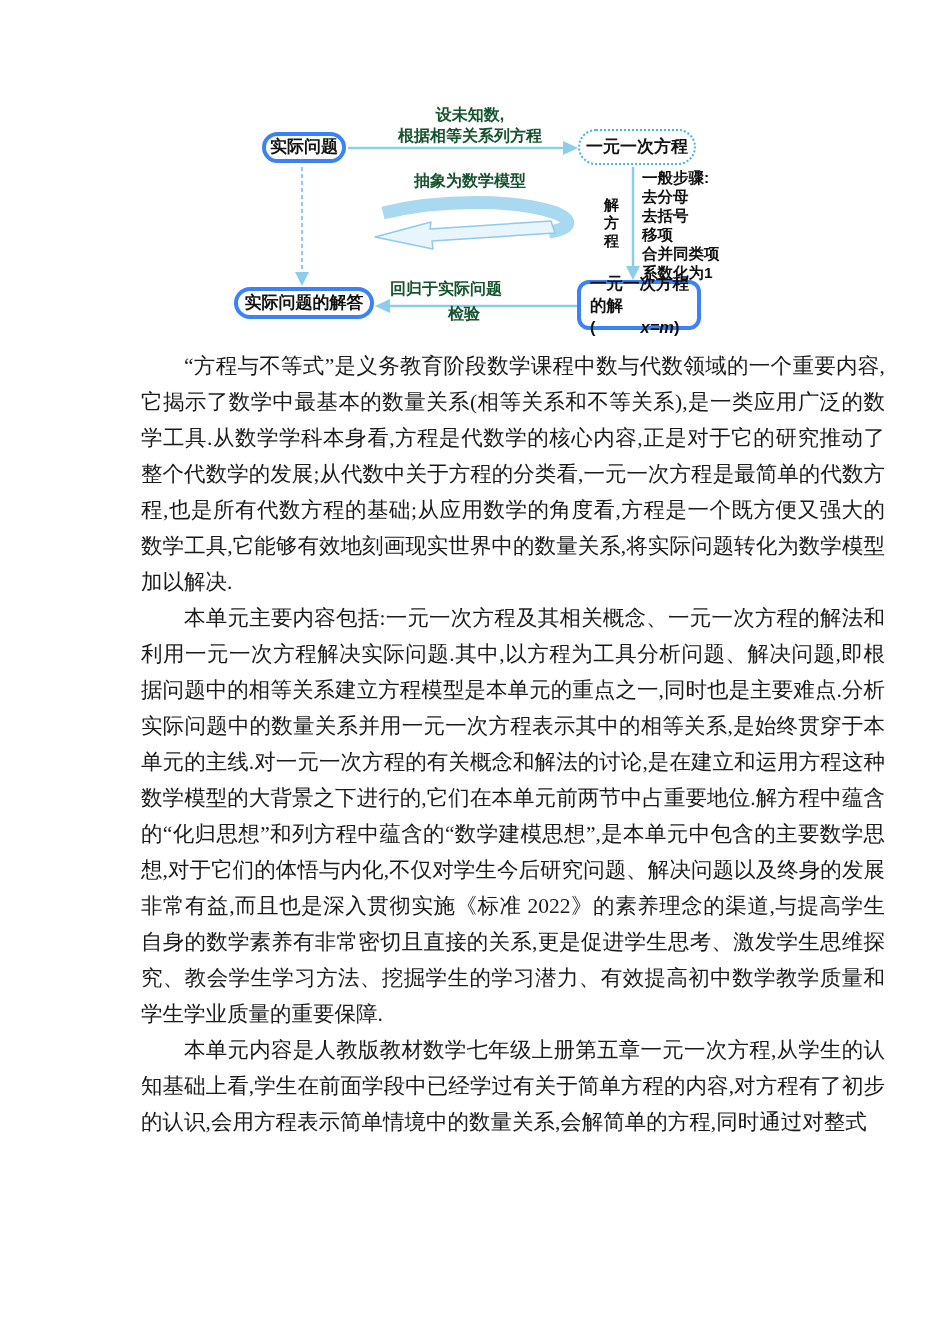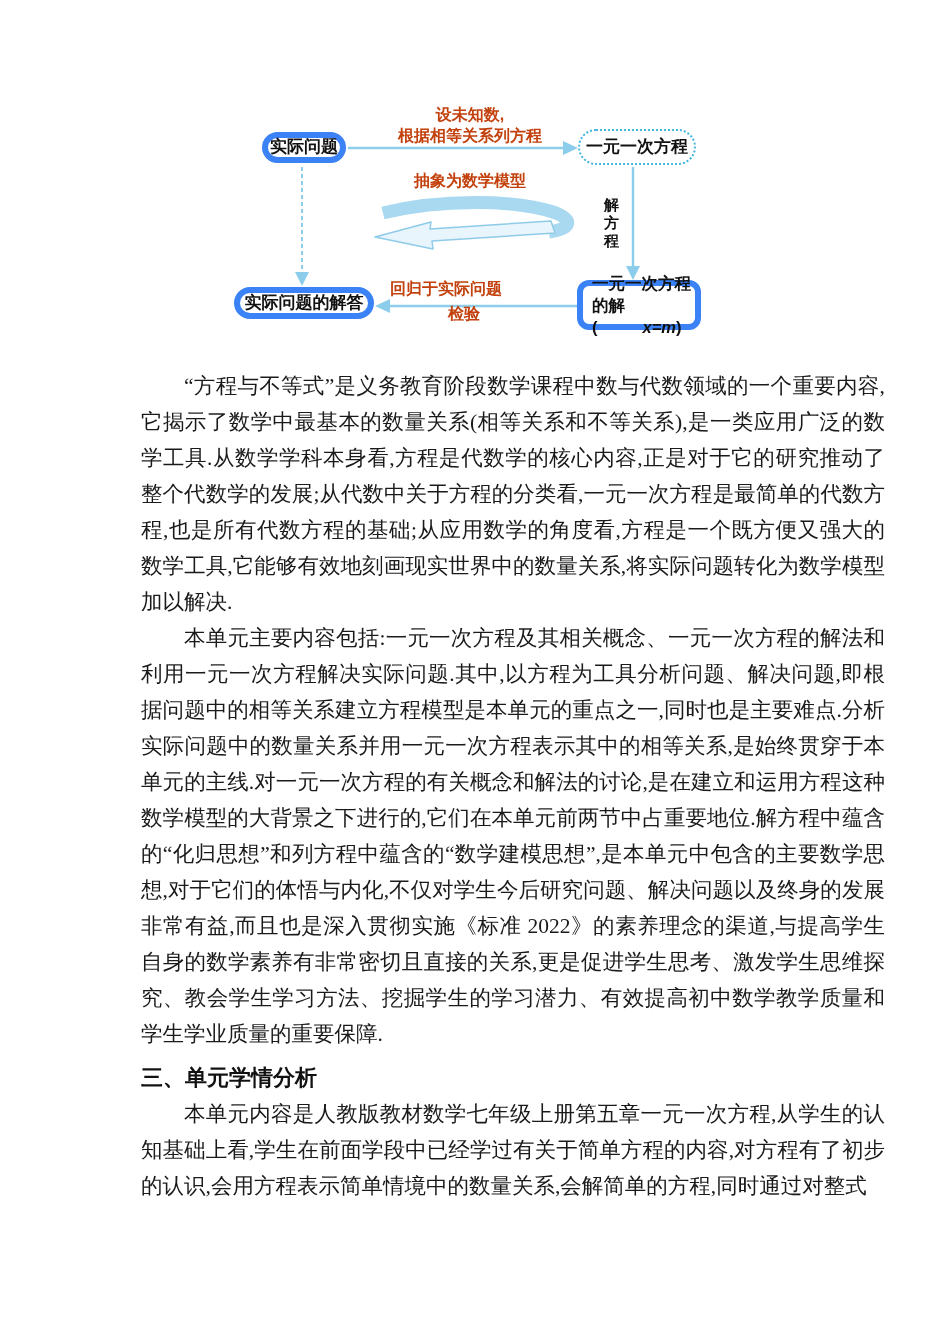--- a/index.html
+++ b/index.html
@@ -10,47 +10,47 @@
     overflow:hidden;
     font-family:"Liberation Sans",sans-serif;
     color:#161616;
   }
   
   #flowchart{position:absolute;left:0;top:0;width:950px;height:345px;}
   #connector-svg{position:absolute;left:0;top:0;width:950px;height:345px;}
   .fc-box{
     position:absolute;
     display:flex;align-items:center;justify-content:center;
-    border:6px solid #3b82f6;border-radius:16px;
+    border:4px solid #3b82f6;border-radius:16px;
     font-weight:bold;font-size:17px;color:#111;
     background:#ffffff;box-sizing:border-box;
     line-height:1.1;
   }
   .fc-box.dotted{border:2px dotted #45b7dd;border-radius:18px;}
   .fc-box.two-line{
     flex-direction:column;align-items:flex-start;justify-content:center;
     padding-left:9px;font-size:16.5px;line-height:22px;border-radius:12px;
   }
   .fc-label{
-    position:absolute;font-weight:bold;font-size:16px;color:#c2410c;
+    position:absolute;font-weight:bold;font-size:16px;color:#14532d;
     text-align:center;line-height:1.15;white-space:nowrap;
   }
   .fc-vertical{
     position:absolute;font-weight:bold;font-size:15px;color:#111;
     width:19px;line-height:18px;word-break:break-all;text-align:center;
     white-space:normal;
   }
   .fc-steps{
     position:absolute;font-weight:bold;font-size:15.5px;color:#111;
     line-height:19px;text-align:left;
   }
   .math-var{font-family:Liberation Sans, sans-serif;font-style:italic;font-weight:bold;margin-left:45px;}
   
   #body-text{
-    position:absolute;left:141px;top:368px;width:744px;
+    position:absolute;left:141px;top:348px;width:744px;
     font-family:"Liberation Serif","DejaVu Serif",serif;
     font-size:21.5px;line-height:36px;color:#1a1a1a;
     text-align:justify;
   }
   #body-text p{margin:0;text-indent:2em;}
   #body-text h3{
     margin:8px 0 0 0;
     font-family:"Liberation Sans","DejaVu Sans",sans-serif;
     font-size:22px;font-weight:bold;color:#111;
     line-height:36px;text-indent:0;
@@ -91,25 +91,32 @@
       <span>一元一次方程</span>
       <span><span>的解(</span><span class="math-var">x=m</span><span>)</span></span>
     </div>
 
     <div class="fc-label" style="left:370px;top:106px;width:200px;">设未知数,</div>
     <div class="fc-label" style="left:350px;top:127px;width:240px;">根据相等关系列方程</div>
     <div class="fc-label" style="left:350px;top:172px;width:240px;">抽象为数学模型</div>
 
     <div class="fc-vertical" style="left:602px;top:196px;">解方程</div>
 
+    <div class="fc-steps" style="left:642px;top:168px;">
+      <div>一般步骤:</div>
+      <div>去分母</div>
+      <div>去括号</div>
+      <div>移项</div>
+      <div>合并同类项</div>
+      <div>系数化为1</div>
+    </div>
 
     <div class="fc-label" style="left:371px;top:280px;width:150px;">回归于实际问题</div>
     <div class="fc-label" style="left:389px;top:305px;width:150px;">检验</div>
   </div>
 
   <div id="body-text">
     <p>“方程与不等式”是义务教育阶段数学课程中数与代数领域的一个重要内容,它揭示了数学中最基本的数量关系(相等关系和不等关系),是一类应用广泛的数学工具.从数学学科本身看,方程是代数学的核心内容,正是对于它的研究推动了整个代数学的发展;从代数中关于方程的分类看,一元一次方程是最简单的代数方程,也是所有代数方程的基础;从应用数学的角度看,方程是一个既方便又强大的数学工具,它能够有效地刻画现实世界中的数量关系,将实际问题转化为数学模型加以解决.</p>
     <p>本单元主要内容包括:一元一次方程及其相关概念、一元一次方程的解法和利用一元一次方程解决实际问题.其中,以方程为工具分析问题、解决问题,即根据问题中的相等关系建立方程模型是本单元的重点之一,同时也是主要难点.分析实际问题中的数量关系并用一元一次方程表示其中的相等关系,是始终贯穿于本单元的主线.对一元一次方程的有关概念和解法的讨论,是在建立和运用方程这种数学模型的大背景之下进行的,它们在本单元前两节中占重要地位.解方程中蕴含的“化归思想”和列方程中蕴含的“数学建模思想”,是本单元中包含的主要数学思想,对于它们的体悟与内化,不仅对学生今后研究问题、解决问题以及终身的发展非常有益,而且也是深入贯彻实施《标准 2022》的素养理念的渠道,与提高学生自身的数学素养有非常密切且直接的关系,更是促进学生思考、激发学生思维探究、教会学生学习方法、挖掘学生的学习潜力、有效提高初中数学教学质量和学生学业质量的重要保障.</p>
-    <h3>三、单元学情分析</h3>
     <p>本单元内容是人教版教材数学七年级上册第五章一元一次方程,从学生的认知基础上看,学生在前面学段中已经学过有关于简单方程的内容,对方程有了初步的认识,会用方程表示简单情境中的数量关系,会解简单的方程,同时通过对整式</p>
   </div>
 
 </div>
 
 </body></html>

